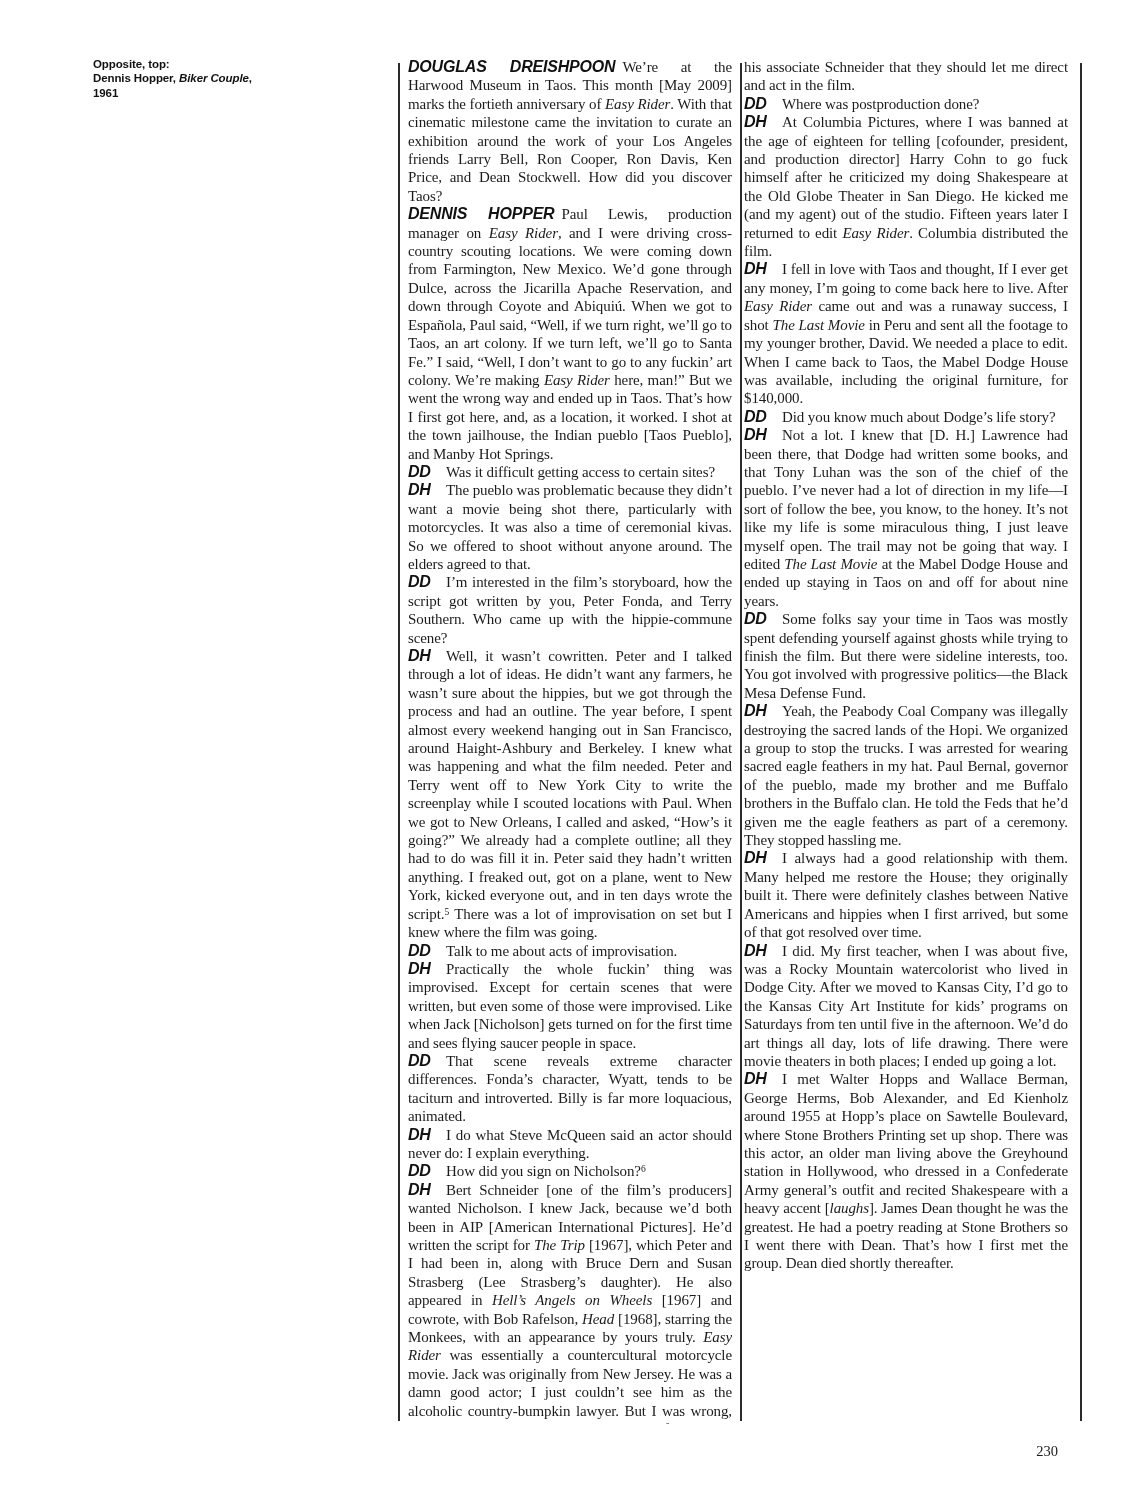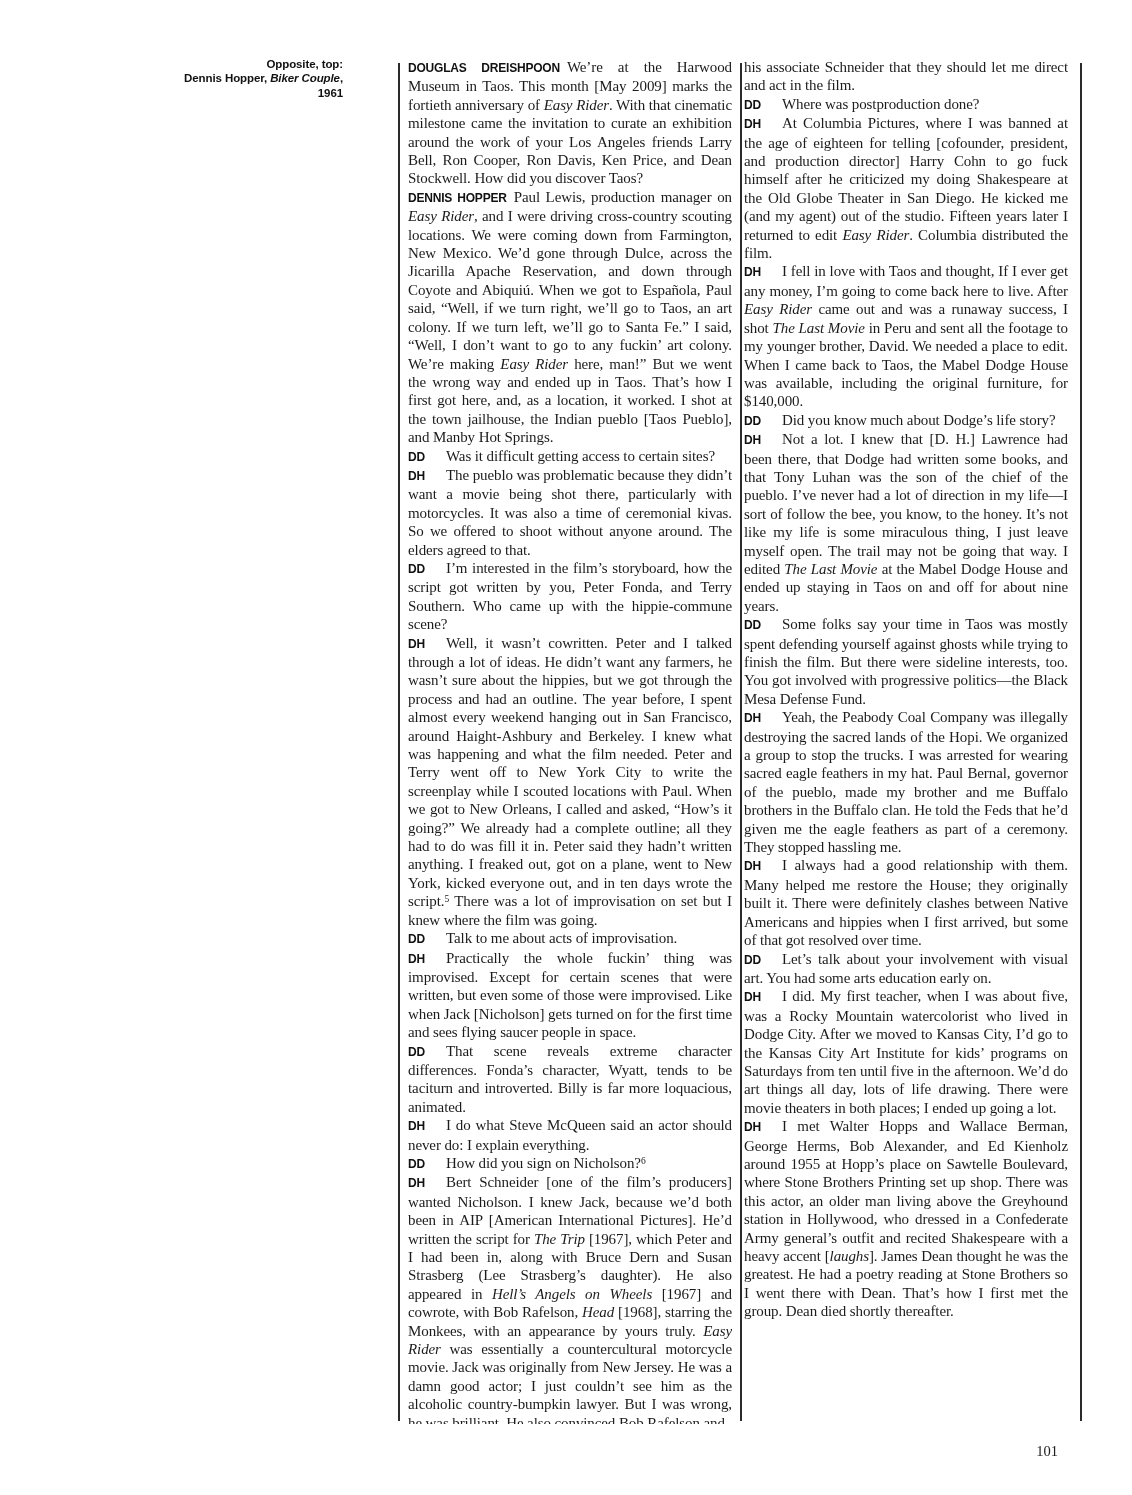--- a/index.html
+++ b/index.html
@@ -16,21 +16,20 @@
     position: absolute;
     left: 93px;
     top: 57px;
     width: 250px;
     font-family: "Liberation Sans", sans-serif;
     font-weight: bold;
     font-size: 11.5px;
     line-height: 14.3px;
     letter-spacing: -0.1px;
     color: #111;
-    text-align: right;
   }
   .caption-block { margin-bottom: 13px; }
   .vrule {
     position: absolute;
     top: 63px;
     width: 1.5px;
     height: 1358px;
     background: #2b2b2b;
   }
   .vrule-left { left: 398px; }
@@ -49,23 +48,24 @@
   }
   .col-left { left: 408px; }
   .col-right { left: 744px; }
   .para {
     margin: 0;
     text-align: justify;
   }
   .spk {
     font-family: "Liberation Sans", sans-serif;
     font-weight: bold;
-    font-size: 12px;
+    font-size: 16px;
     letter-spacing: -0.2px;
     color: #111;
+    font-style: italic;
   }
   .spk-abbr {
     display: inline-block;
     width: 38px;
   }
   .spk-full { margin-right: 7px; }
   .para sup {
     font-size: 9.5px;
     line-height: 0;
     vertical-align: 4px;
@@ -112,18 +112,17 @@
 <div class="col col-right" id="col-right">
     <p class="para"><span>his associate Schneider that they should let me direct and act in the film.</span></p>
     <p class="para"><span class="spk spk-abbr">DD</span><span>Where was postproduction done?</span></p>
     <p class="para"><span class="spk spk-abbr">DH</span><span>At Columbia Pictures, where I was banned at the age of eighteen for telling [cofounder, president, and production director] Harry Cohn to go fuck himself after he criticized my doing Shakespeare at the Old Globe Theater in San Diego. He kicked me (and my agent) out of the studio. Fifteen years later I returned to edit </span><i>Easy Rider</i><span>. Columbia distributed the film.</span></p>
     <p class="para"><span class="spk spk-abbr">DH</span><span>I fell in love with Taos and thought, If I ever get any money, I’m going to come back here to live. After </span><i>Easy Rider</i><span> came out and was a runaway success, I shot </span><i>The Last Movie</i><span> in Peru and sent all the footage to my younger brother, David. We needed a place to edit. When I came back to Taos, the Mabel Dodge House was available, including the original furniture, for $140,000.</span></p>
     <p class="para"><span class="spk spk-abbr">DD</span><span>Did you know much about Dodge’s life story?</span></p>
     <p class="para"><span class="spk spk-abbr">DH</span><span>Not a lot. I knew that [D. H.] Lawrence had been there, that Dodge had written some books, and that Tony Luhan was the son of the chief of the pueblo. I’ve never had a lot of direction in my life—I sort of follow the bee, you know, to the honey. It’s not like my life is some miraculous thing, I just leave myself open. The trail may not be going that way. I edited </span><i>The Last Movie</i><span> at the Mabel Dodge House and ended up staying in Taos on and off for about nine years.</span></p>
     <p class="para"><span class="spk spk-abbr">DD</span><span>Some folks say your time in Taos was mostly spent defending yourself against ghosts while trying to finish the film. But there were sideline interests, too. You got involved with progressive politics—the Black Mesa Defense Fund.</span></p>
     <p class="para"><span class="spk spk-abbr">DH</span><span>Yeah, the Peabody Coal Company was illegally destroying the sacred lands of the Hopi. We organized a group to stop the trucks. I was arrested for wearing sacred eagle feathers in my hat. Paul Bernal, governor of the pueblo, made my brother and me Buffalo brothers in the Buffalo clan. He told the Feds that he’d given me the eagle feathers as part of a ceremony. They stopped hassling me.</span></p>
     <p class="para"><span class="spk spk-abbr">DH</span><span>I always had a good relationship with them. Many helped me restore the House; they originally built it. There were definitely clashes between Native Americans and hippies when I first arrived, but some of that got resolved over time.</span></p>
-    <p class="para"><span class="spk spk-abbr">DD</span><span>Let’s talk about your involvement with visual art. You had some arts education early on.</span></p>
     <p class="para"><span class="spk spk-abbr">DH</span><span>I did. My first teacher, when I was about five, was a Rocky Mountain watercolorist who lived in Dodge City. After we moved to Kansas City, I’d go to the Kansas City Art Institute for kids’ programs on Saturdays from ten until five in the afternoon. We’d do art things all day, lots of life drawing. There were movie theaters in both places; I ended up going a lot.</span></p>
     <p class="para"><span class="spk spk-abbr">DH</span><span>I met Walter Hopps and Wallace Berman, George Herms, Bob Alexander, and Ed Kienholz around 1955 at Hopp’s place on Sawtelle Boulevard, where Stone Brothers Printing set up shop. There was this actor, an older man living above the Greyhound station in Hollywood, who dressed in a Confederate Army general’s outfit and recited Shakespeare with a heavy accent [</span><i>laughs</i><span>]. James Dean thought he was the greatest. He had a poetry reading at Stone Brothers so I went there with Dean. That’s how I first met the group. Dean died shortly thereafter.</span></p>
   </div>
 
-<div class="page-number">101</div>
+<div class="page-number">230</div>
 
 </body></html>

